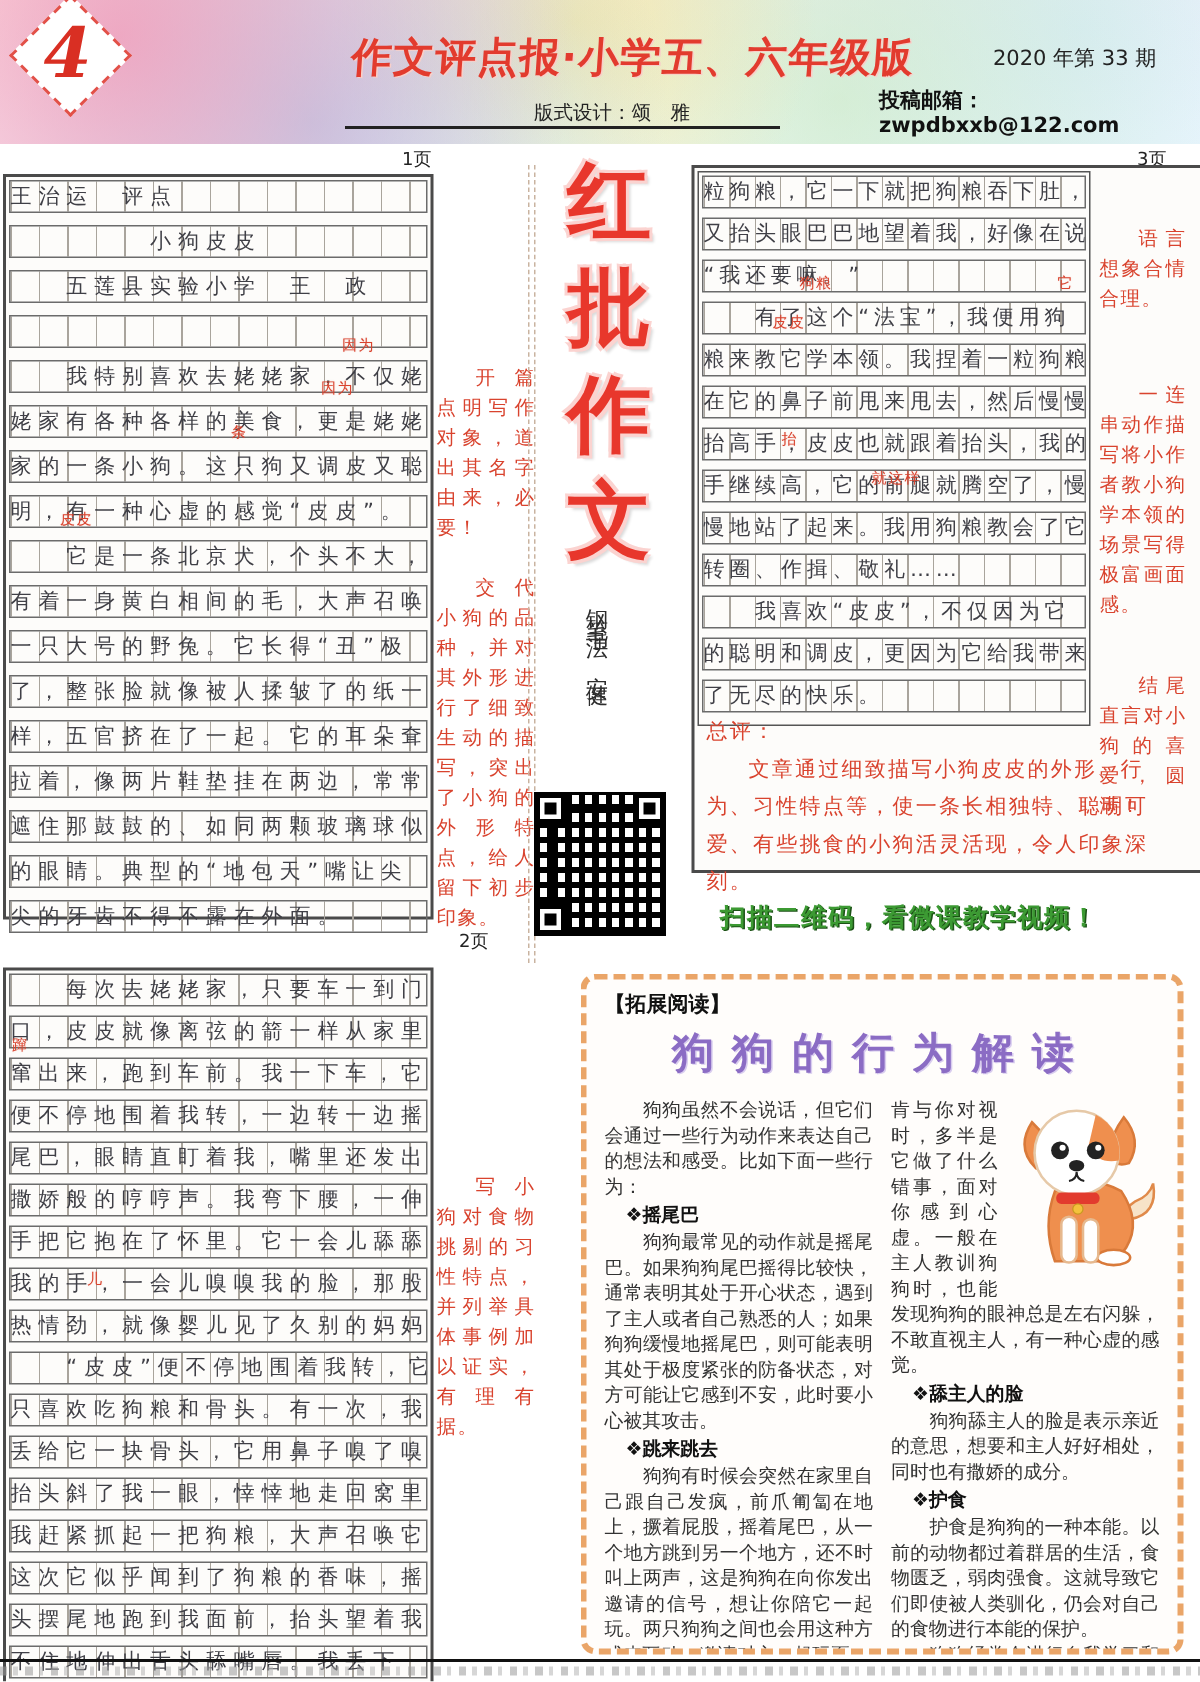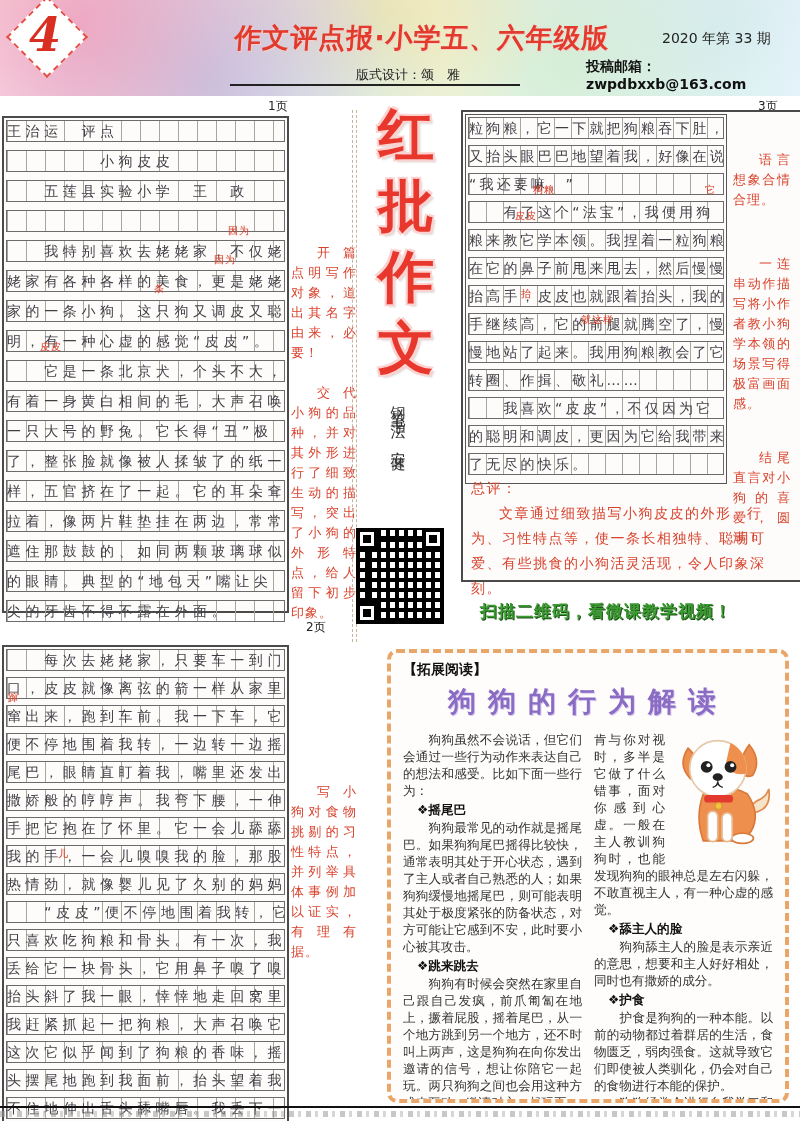--- a/index.html
+++ b/index.html
@@ -87,21 +87,21 @@
 <body>
 
 <div class="page">
 
   <div class="header">
     <div class="diamond"></div>
     <div class="diamond-num">4</div>
     <div class="masthead">作文评点报·小学五、六年级版</div>
     <div class="issue">2020 年第 33 期</div>
     <div class="design">版式设计：颂　雅</div>
-    <div class="email">投稿邮箱：zwpdbxxb@163.com</div>
+    <div class="email">投稿邮箱：zwpdbxxb@122.com</div>
     <div class="head-rule"></div>
   </div>
 
   <div class="plabel" style="left:268px;top:98px;">1页</div>
   <div class="plabel" style="left:758px;top:98px;">3页</div>
   <div class="plabel" style="left:306px;top:619px;">2页</div>
 
   <div class="sheet" style="left:2px;top:116px;width:287px;height:497px;">
     <div>
         <div class="g-row">王治运　评点</div>

